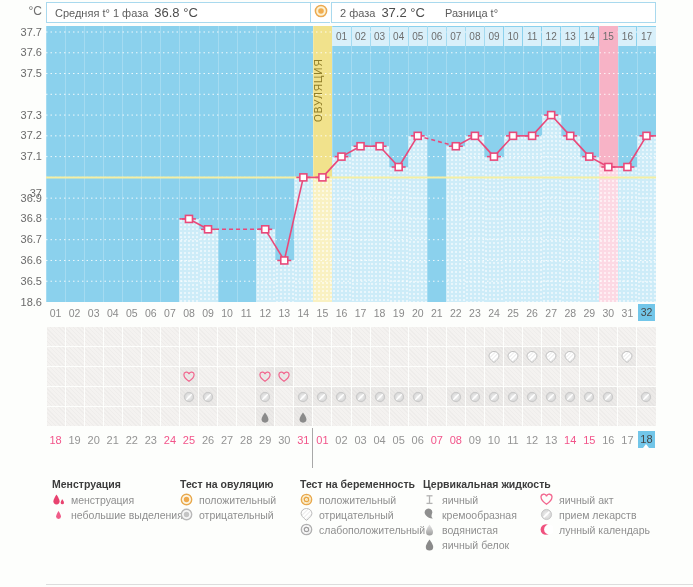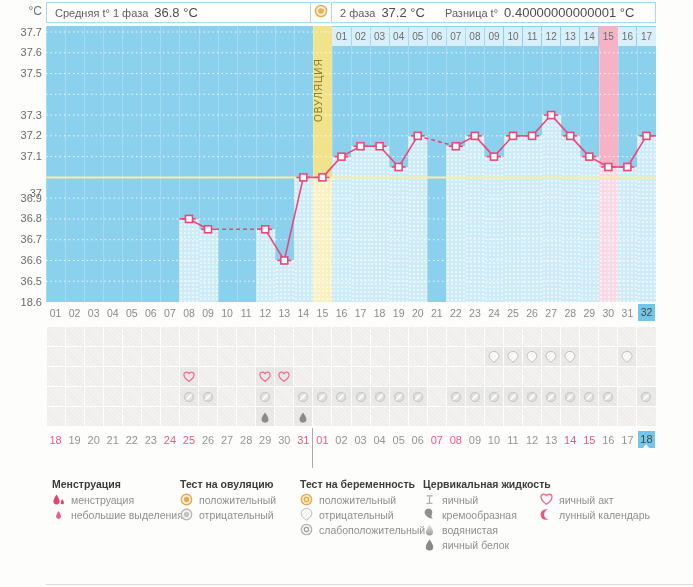--- a/index.html
+++ b/index.html
@@ -87,21 +87,20 @@
       <svg width="14" height="14" viewBox="0 0 14 14">
           <circle cx="7" cy="7" r="5.6" fill="#fcf1d3" stroke="#eba94f" stroke-width="1.5"></circle>
           <circle cx="7" cy="7" r="2.8" fill="#f1ad4f"></circle>
         </svg>
     </span>
   </div>
   <div class="hdr-box" style="left:331px;width:325px;">
     <span class="lbl">2 фаза</span>
     <span class="val">37.2 °C</span>
     <span class="lbl" style="margin-left:14px">Разница t°</span>
-    <span class="val">0.40000000000001 °C</span>
   </div>
 
   <div id="yaxis">
       <div class="ytick" style="top: 25.5px;">37.7</div>
       <div class="ytick" style="top: 46.2692px;">37.6</div>
       <div class="ytick" style="top: 67.0385px;">37.5</div>
       <div class="ytick" style="top: 87.8077px; padding-left: 30px;">37.4</div>
       <div class="ytick" style="top: 108.577px;">37.3</div>
       <div class="ytick" style="top: 129.346px;">37.2</div>
       <div class="ytick" style="top: 150.115px;">37.1</div>
@@ -849,20 +848,29 @@
           <span class="licon">
             <svg width="13" height="13" viewBox="0 0 13 13">
               <path d="M6.5 11.2 C2.3 8.2 1.1 6.3 1.1 4.5 A2.7 2.7 0 0 1 6.5 3.4 A2.7 2.7 0 0 1 11.9 4.5 C11.9 6.3 10.7 8.2 6.5 11.2 Z" fill="none" stroke="#f2678f" stroke-width="1.3"></path>
             </svg>
           </span>
           <span>яичный акт</span>
         </div>
         <div class="litem">
           <span class="licon">
             <svg width="13" height="13" viewBox="0 0 13 13">
+              <circle cx="6.5" cy="6.5" r="5.1" fill="url(#pillG)" stroke="#c2c2c2" stroke-width=".8"></circle>
+              <line x1="3.6" y1="9.4" x2="9.4" y2="3.6" stroke="#ffffff" stroke-width="1.6"></line>
+            </svg>
+          </span>
+          <span>прием лекарств</span>
+        </div>
+        <div class="litem">
+          <span class="licon">
+            <svg width="13" height="13" viewBox="0 0 13 13">
               <circle cx="5.9" cy="6.5" r="5.3" fill="#f0517e"></circle>
               <circle cx="9" cy="6.5" r="4.9" fill="#ffffff"></circle>
             </svg>
           </span>
           <span>лунный календарь</span>
         </div>
       </div>
     </div>
   <div class="bottomline"></div>
 </div>

